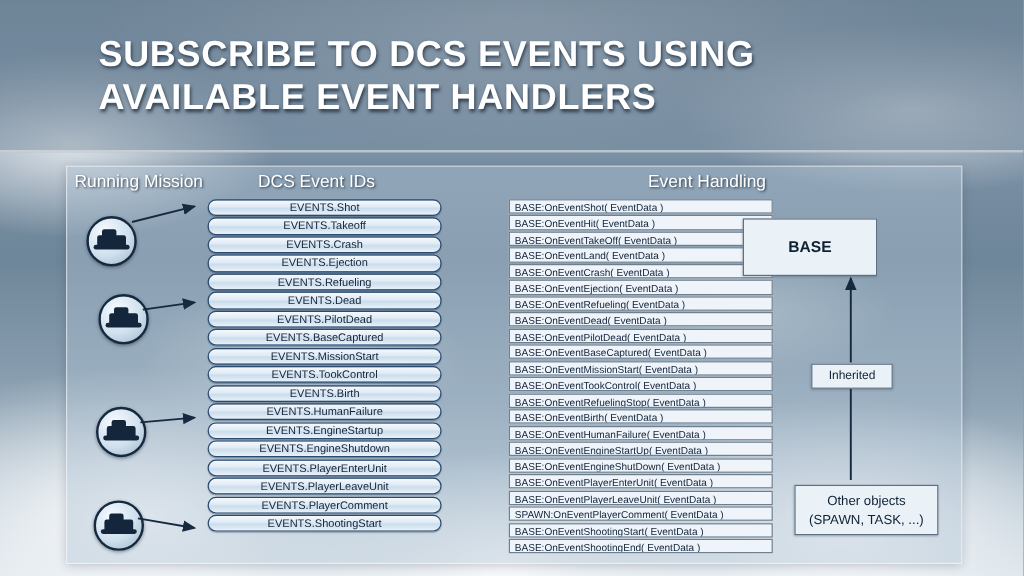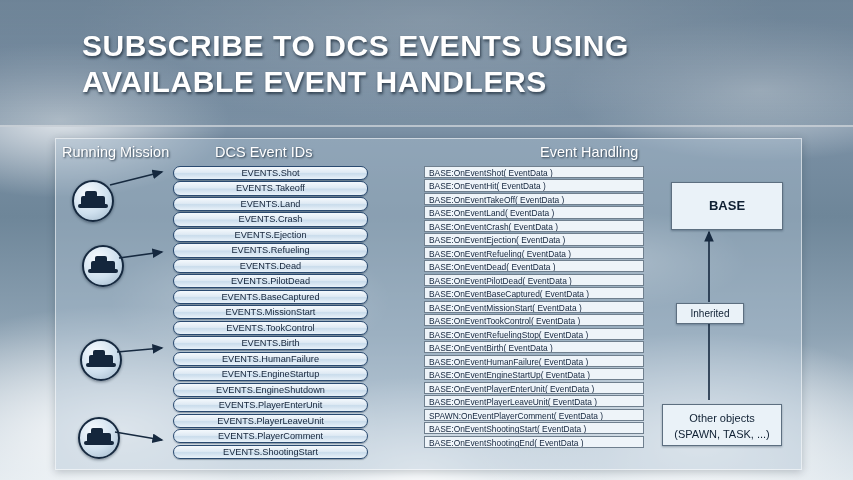--- a/index.html
+++ b/index.html
@@ -85,21 +85,21 @@
   
   .rbox{
     position:absolute;
     background:#eaf2f8;
     border:1px solid #5d6f80;
     box-shadow:0 1px 2px rgba(20,40,60,0.35);
     color:#0f2033;
     text-align:center;
     font-size:12px;
   }
-  #base-box{left:671px;top:182px;width:110px;height:46px;line-height:46px;font-weight:bold;font-size:13px;}
+  #base-box{left:619px;top:182px;width:110px;height:46px;line-height:46px;font-weight:bold;font-size:13px;}
   #inherited-box{left:676px;top:303px;width:66px;height:19px;line-height:19px;font-size:10px;}
   #other-box{left:650px;top:404px;width:120px;height:42px;line-height:16px;padding-top:5px;box-sizing:border-box;font-size:11px;margin-left:12px;}
   #other-box span{display:block;}
 
   
   .mission-icon{
     position:absolute;width:38px;height:38px;border-radius:50%;
     background:radial-gradient(circle at 35% 30%, #f7fbff 0%, #cfe0ee 55%, #9fb6c9 100%);
     border:2px solid #16293f;
     box-shadow:0 1px 3px rgba(10,25,40,0.45);
@@ -154,21 +154,20 @@
   <line x1="119" y1="258" x2="162" y2="252" stroke="#16293f" stroke-width="1.6" marker-end="url(#arr)"></line>
   <line x1="117" y1="352" x2="162" y2="348" stroke="#16293f" stroke-width="1.6" marker-end="url(#arr)"></line>
   <line x1="115" y1="432" x2="162" y2="440" stroke="#16293f" stroke-width="1.6" marker-end="url(#arr)"></line>
   <line x1="709" y1="400" x2="709" y2="324" stroke="#16293f" stroke-width="1.6"></line>
   <line x1="709" y1="302" x2="709" y2="232" stroke="#16293f" stroke-width="1.6" marker-end="url(#arr)"></line>
 </svg>
 
 <div id="ids-col">
     <div class="pill">EVENTS.Shot</div>
     <div class="pill">EVENTS.Takeoff</div>
-    <div class="pill">EVENTS.Land</div>
     <div class="pill">EVENTS.Crash</div>
     <div class="pill">EVENTS.Ejection</div>
     <div class="pill">EVENTS.Refueling</div>
     <div class="pill">EVENTS.Dead</div>
     <div class="pill">EVENTS.PilotDead</div>
     <div class="pill">EVENTS.BaseCaptured</div>
     <div class="pill">EVENTS.MissionStart</div>
     <div class="pill">EVENTS.TookControl</div>
     <div class="pill">EVENTS.Birth</div>
     <div class="pill">EVENTS.HumanFailure</div>
@@ -189,20 +188,21 @@
     <div class="hbox">BASE:OnEventRefueling( EventData )</div>
     <div class="hbox">BASE:OnEventDead( EventData )</div>
     <div class="hbox">BASE:OnEventPilotDead( EventData )</div>
     <div class="hbox">BASE:OnEventBaseCaptured( EventData )</div>
     <div class="hbox">BASE:OnEventMissionStart( EventData )</div>
     <div class="hbox">BASE:OnEventTookControl( EventData )</div>
     <div class="hbox">BASE:OnEventRefuelingStop( EventData )</div>
     <div class="hbox">BASE:OnEventBirth( EventData )</div>
     <div class="hbox">BASE:OnEventHumanFailure( EventData )</div>
     <div class="hbox">BASE:OnEventEngineStartUp( EventData )</div>
+    <div class="hbox">BASE:OnEventEngineShutDown( EventData )</div>
     <div class="hbox">BASE:OnEventPlayerEnterUnit( EventData )</div>
     <div class="hbox">BASE:OnEventPlayerLeaveUnit( EventData )</div>
     <div class="hbox">SPAWN:OnEventPlayerComment( EventData )</div>
     <div class="hbox">BASE:OnEventShootingStart( EventData )</div>
     <div class="hbox">BASE:OnEventShootingEnd( EventData )</div>
   </div>
 
 <div class="rbox" id="base-box">BASE</div>
 <div class="rbox" id="inherited-box">Inherited</div>
 <div class="rbox" id="other-box">

